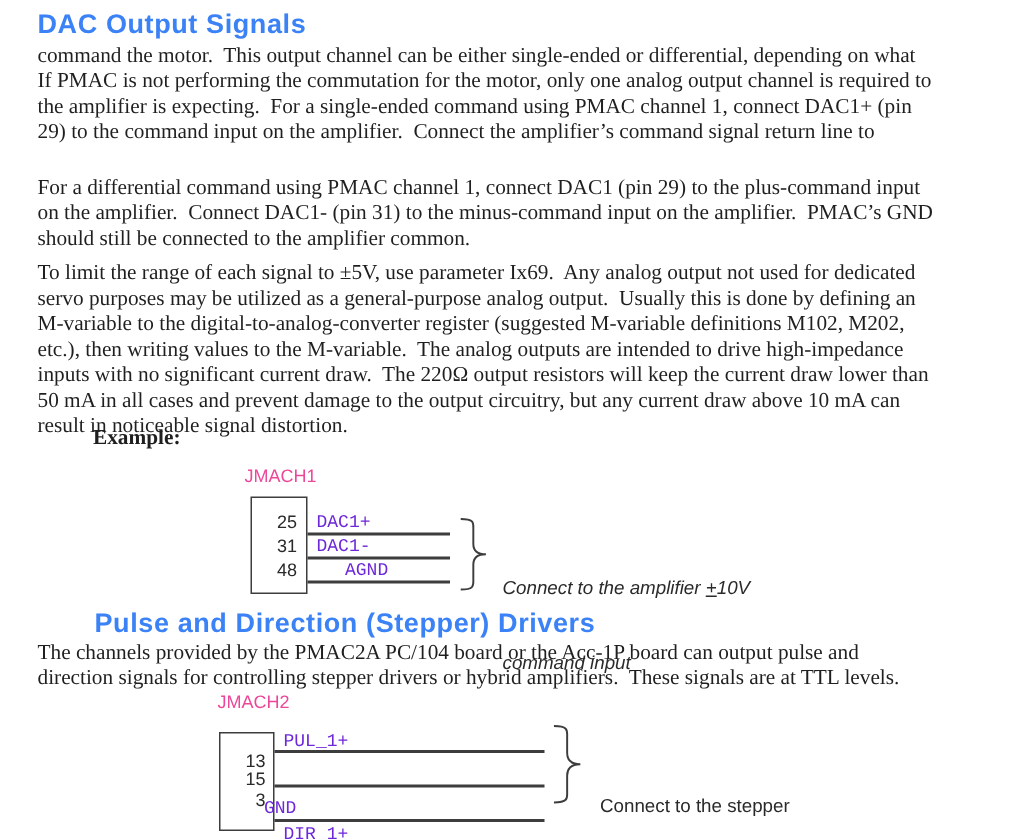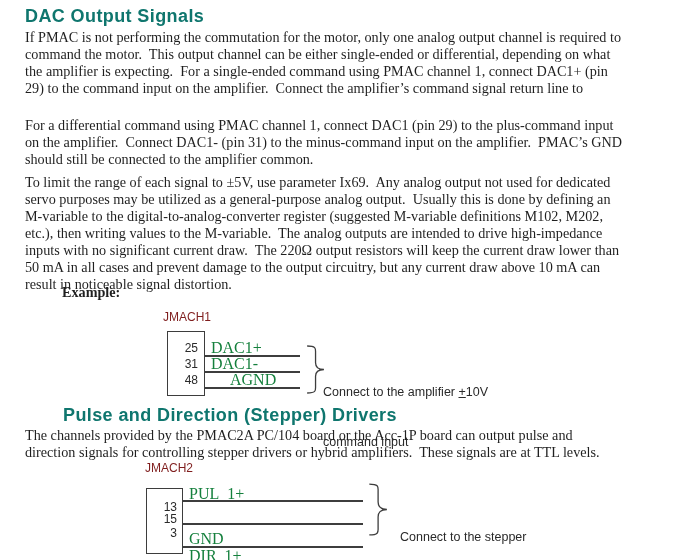--- a/index.html
+++ b/index.html
@@ -10,59 +10,59 @@
     overflow:hidden;
     font-family:"Liberation Serif", serif;
     color:#1f1f1f;
   }
   .abs{position:absolute;}
   .heading{
     font-family:"Liberation Sans", sans-serif;
     font-weight:bold;
     font-size:18px;
     letter-spacing:0.4px;
-    color:#0f766e;
+    color:#3b82f6;
     white-space:pre;
   }
   .para .tline{
     white-space:pre;
     font-size:14.2px;
     line-height:17px;
     height:17px;
   }
   .example{
     font-size:14.2px;
     font-weight:bold;
     white-space:pre;
   }
   .dlabel{
     font-family:"Liberation Sans", sans-serif;
     font-size:12px;
     white-space:pre;
-    color:#7f1d1d;
+    color:#ec4899;
   }
   .connector-box{
     box-sizing:border-box;
     border:1.5px solid #3d3d3d;
     background:#ffffff;
   }
   .pin-num{
     font-family:"Liberation Sans", sans-serif;
     font-size:12px;
     line-height:14px;
     width:30px;
     text-align:right;
     color:#2a2a2a;
     white-space:pre;
   }
   .signal{
-    font-family:Liberation Serif, serif;
-    font-size:16px;
+    font-family:Liberation Mono, monospace;
+    font-size:12px;
     line-height:14px;
-    color:#15803d;
+    color:#6d28d9;
     white-space:pre;
   }
   .wire{
     height:1.5px;
     background:#3d3d3d;
   }
   .note{
     font-family:"Liberation Sans", sans-serif;
     font-size:12.5px;
     line-height:16.5px;
@@ -74,22 +74,22 @@
   svg.brace path{stroke:#3d3d3d;fill:none;stroke-width:1.3;vector-effect:non-scaling-stroke;}
 </style>
 </head>
 <body>
 
 <div id="page">
 
   <div class="abs heading" style="left:25px;top:6px;">DAC Output Signals</div>
 
   <div class="abs para" style="left:25px;top:29px;">
+    <div class="tline">command the motor.  This output channel can be either single-ended or differential, depending on what</div>
     <div class="tline">If PMAC is not performing the commutation for the motor, only one analog output channel is required to</div>
-    <div class="tline">command the motor.  This output channel can be either single-ended or differential, depending on what</div>
     <div class="tline">the amplifier is expecting.  For a single-ended command using PMAC channel 1, connect DAC1+ (pin</div>
     <div class="tline">29) to the command input on the amplifier.  Connect the amplifier’s command signal return line to</div>
   </div>
 
   <div class="abs para" style="left:25px;top:117px;">
     <div class="tline">For a differential command using PMAC channel 1, connect DAC1 (pin 29) to the plus-command input</div>
     <div class="tline">on the amplifier.  Connect DAC1- (pin 31) to the minus-command input on the amplifier.  PMAC’s GND</div>
     <div class="tline">should still be connected to the amplifier common.</div>
   </div>
 
@@ -118,21 +118,21 @@
   <div class="abs signal" style="left:198px;top:373px;margin-left:32px;">AGND</div>
 
   <div class="abs wire" style="left:205px;top:355px;width:95px;"></div>
   <div class="abs wire" style="left:205px;top:371px;width:95px;"></div>
   <div class="abs wire" style="left:205px;top:387px;width:95px;"></div>
 
   <svg class="abs brace" style="left:304px;top:345px;" width="21" height="49" viewBox="0 0 20 100" preserveAspectRatio="none">
     <path d="M3,2 C12,2 11,8 11,16 L11,36 C11,44 13,50 19,50 C13,50 11,56 11,64 L11,84 C11,92 12,98 3,98"></path>
   </svg>
 
-  <div class="abs note" style="left:323px;top:351px;">
+  <div class="abs note" style="left:335px;top:351px;font-style:italic;">
     <div><span>Connect to the amplifier </span><span class="pm">+</span><span>10V</span></div>
     <div>command input</div>
   </div>
 
   <div class="abs heading" style="left:25px;top:405px;margin-left:38px;">Pulse and Direction (Stepper) Drivers</div>
 
   <div class="abs para" style="left:25px;top:427px;">
     <div class="tline">The channels provided by the PMAC2A PC/104 board or the Acc-1P board can output pulse and</div>
     <div class="tline">direction signals for controlling stepper drivers or hybrid amplifiers.  These signals are at TTL levels.</div>
   </div>
@@ -140,21 +140,21 @@
   <div class="abs dlabel" style="left:145px;top:461px;">JMACH2</div>
 
   <div class="abs connector-box" style="left:146px;top:488px;width:37px;height:66px;"></div>
 
   <div class="abs pin-num" style="left:147px;top:500px;">13</div>
   <div class="abs pin-num" style="left:147px;top:512px;">15</div>
   <div class="abs pin-num" style="left:147px;top:526px;">3</div>
 
   <div class="abs signal" style="left:189px;top:487px;">PUL_1+</div>
   <div class="abs signal" style="left:189px;top:509px;margin-top:40px;">DIR_1+</div>
-  <div class="abs signal" style="left:189px;top:532px;">GND</div>
+  <div class="abs signal" style="left:176px;top:532px;">GND</div>
 
   <div class="abs wire" style="left:183px;top:500px;width:180px;"></div>
   <div class="abs wire" style="left:183px;top:523px;width:180px;"></div>
   <div class="abs wire" style="left:183px;top:546px;width:180px;"></div>
 
   <svg class="abs brace" style="left:366px;top:483px;" width="22" height="53" viewBox="0 0 20 100" preserveAspectRatio="none">
     <path d="M3,2 C12,2 11,8 11,16 L11,36 C11,44 13,50 19,50 C13,50 11,56 11,64 L11,84 C11,92 12,98 3,98"></path>
   </svg>
 
   <div class="abs note" style="left:400px;top:496px;">

